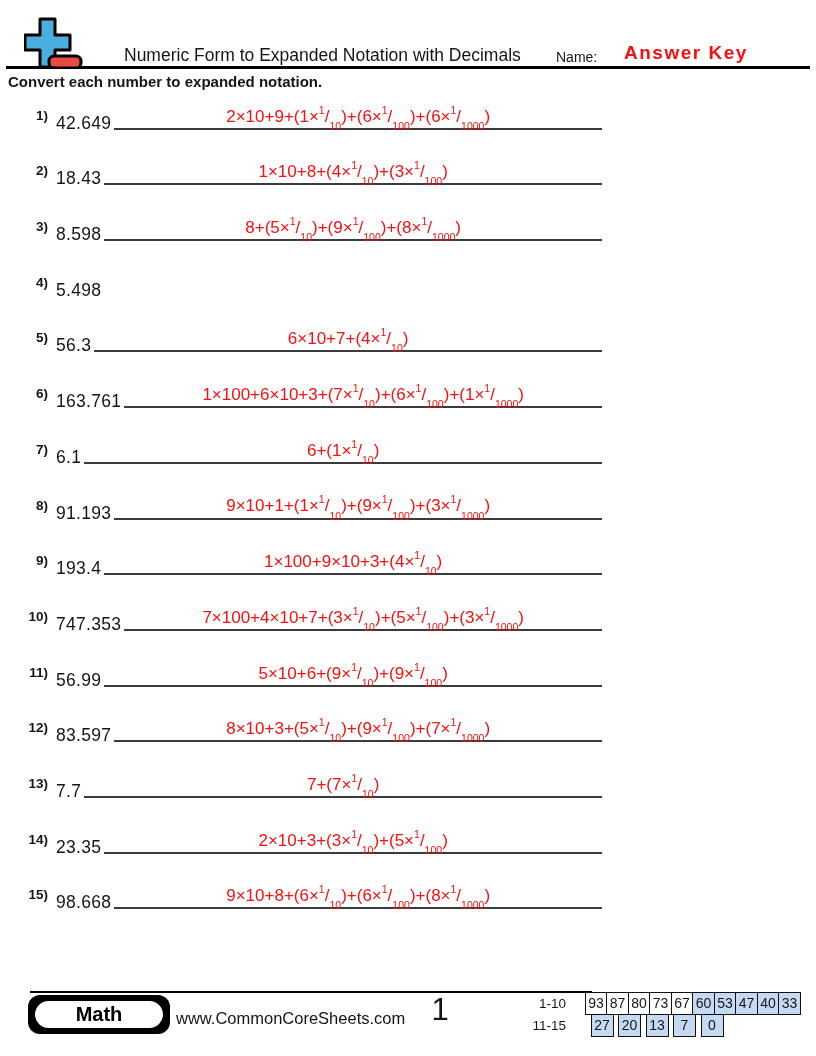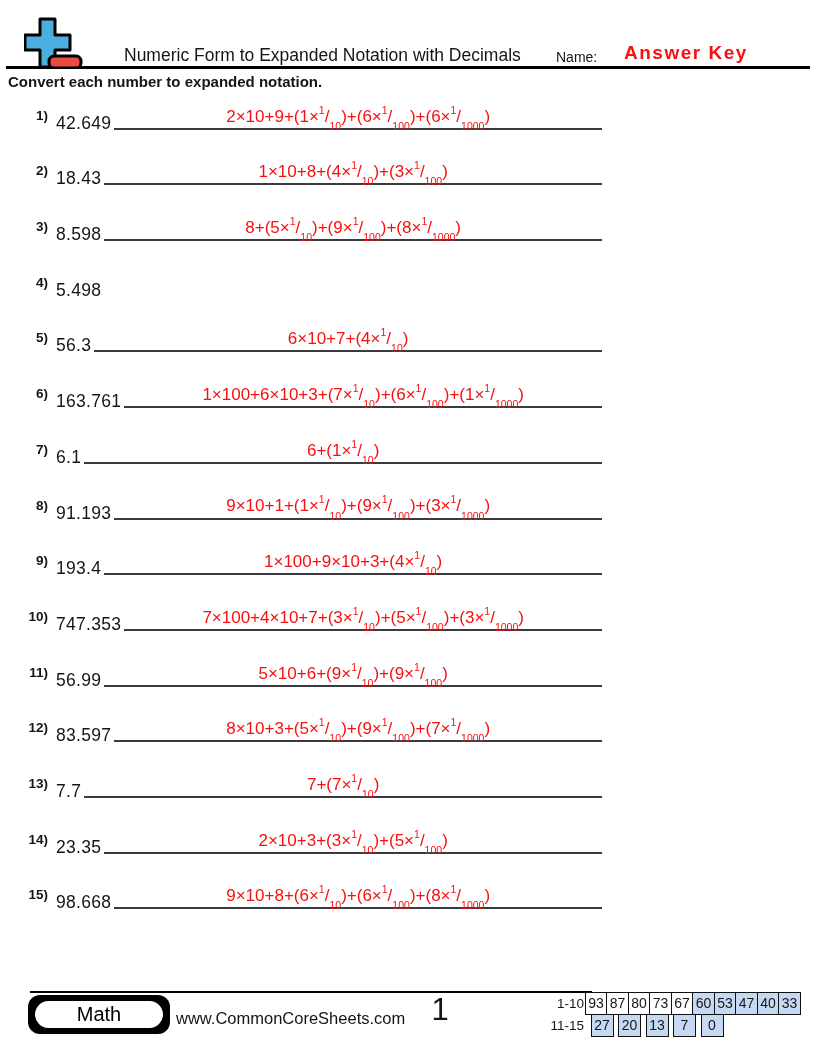--- a/index.html
+++ b/index.html
@@ -21,27 +21,27 @@
   .q-num { font-size:17.5px; margin-bottom:-4px; white-space:nowrap; letter-spacing:0.3px; }
   .ans-line { flex:1; position:relative; height:36px; border-bottom:2px solid #3b3b3b; margin-left:3px; }
   .ans { position:absolute; left:0; right:0; bottom:0; text-align:center; font-size:17px; color:var(--red); white-space:nowrap; }
   .row.example .ans { color:var(--green); }
   .ans sup { font-size:10.5px; position:relative; top:-1px; }
   .ans sub { font-size:10.5px; position:relative; bottom:-4px; }
   
   .footer-rule { position:absolute; left:30px; top:991px; width:562px; height:2px; background:#000; }
   .math-badge { position:absolute; left:28px; top:995px; width:142px; height:39px; background:#000; border-radius:12px; z-index:2; }
   .math-pill { position:absolute; left:5px; right:5px; top:4px; bottom:4px; background:#fff; border:2.5px solid #000; border-radius:16px;
-               display:flex; align-items:center; justify-content:center; font-weight:normal; font-size:20px; color:#000; }
+               display:flex; align-items:center; justify-content:center; font-weight:bold; font-size:20px; color:#000; }
   .website { position:absolute; left:176px; top:1009px; font-size:16.5px; }
   .page-num { position:absolute; left:380px; top:992px; width:120px; text-align:center; font-size:31px; }
   .score-grid { position:absolute; left:528px; top:992px; }
   .sg-row { display:flex; height:23px; }
   .sg-row + .sg-row { margin-top:-1.5px;gap:6px; }
-  .sg-label { width:58px; text-align:right; padding-right:2px; font-size:13.5px; line-height:23px; box-sizing:border-box; }
+  .sg-label { width:58px; text-align:right; padding-right:20px; font-size:13.5px; line-height:23px; box-sizing:border-box; }
   .sg-cell { width:23px; box-sizing:border-box; border:1.5px solid #111; margin-left:-1.5px; text-align:center;
              font-size:14px; line-height:20px; background:#fff; }
   .sg-cell.hl { background:var(--tableblue); }
 </style>
 </head>
 <body>
 
 <div class="page" style="--red: #f90f0f; --green: #00b90f; --tableblue: #c6d9f2; --logoblue: #4aaede; --logored: #e84b41;">
 
   <svg class="logo-svg" width="60" height="54" viewBox="0 0 60 54" aria-hidden="true">

